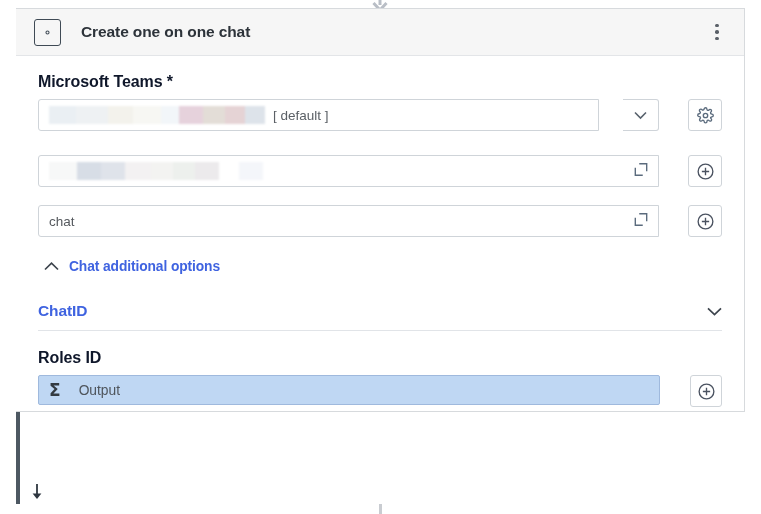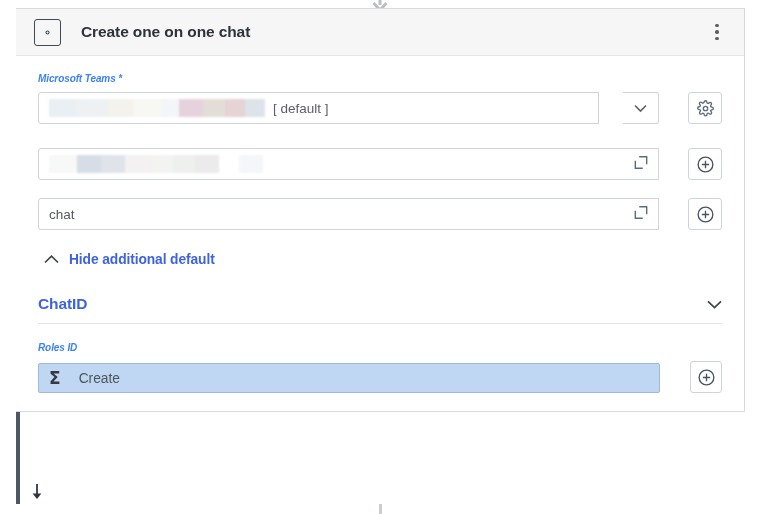--- a/index.html
+++ b/index.html
@@ -100,31 +100,30 @@
     background: #5a6068;
   }
 
   
   .node-body {
     padding: 17px 22px 0 22px;
     box-sizing: border-box;
   }
 
   .field-label {
-    font-size: 10px;
+    font-size: 16px;
     font-weight: bold;
-    color: #3b82f6;
+    color: #0f172a;
     margin-bottom: 8px;
     letter-spacing: -0.1px;
-    font-style: italic;
   }
 
   .field-row {
     display: flex;
-    align-items: flex-end;
+    align-items: flex-start;
     gap: 24px;
   }
 
   .input-box {
     flex: 1 1 auto;
     height: 32px;
     border: 1px solid #cfd4d9;
     border-radius: 3px 0 0 3px;
     background: #ffffff;
     display: flex;
@@ -399,40 +398,40 @@
         </div>
       </div>
     </div>
 
     <div class="additional-link">
       <span class="chev-up">
         <svg width="15" height="9" viewBox="0 0 15 9">
           <path d="M1 7.5 L7.5 1.2 L14 7.5" stroke="#3d444d" stroke-width="1.7" fill="none"></path>
         </svg>
       </span>
-      <span class="lbl">Hide additional default</span>
+      <span class="lbl">Chat additional options</span>
     </div>
 
     <div class="output-section">
       <div class="output-head">
         <span class="output-title">ChatID</span>
         <span>
           <svg width="15" height="9" viewBox="0 0 15 9">
             <path d="M1 1.3 L7.5 7.6 L14 1.3" stroke="#3d444d" stroke-width="1.7" fill="none"></path>
           </svg>
         </span>
       </div>
       <div class="divider"></div>
 
       <div class="chatid-wrap">
         <div class="field-label">Roles ID</div>
         <div class="field-row">
           <div class="chatid-input">
             <span class="sigma">Σ</span>
-            <span class="chatid-text">Create</span>
+            <span class="chatid-text">Output</span>
           </div>
           <div class="plus-btn-sq">
             <svg width="19" height="19" viewBox="0 0 24 24" fill="none" stroke="#4a5260" stroke-width="1.7">
               <circle cx="12" cy="12" r="9.3"></circle>
               <path d="M12 7.4 V16.6 M7.4 12 H16.6"></path>
             </svg>
           </div>
         </div>
       </div>
     </div>

